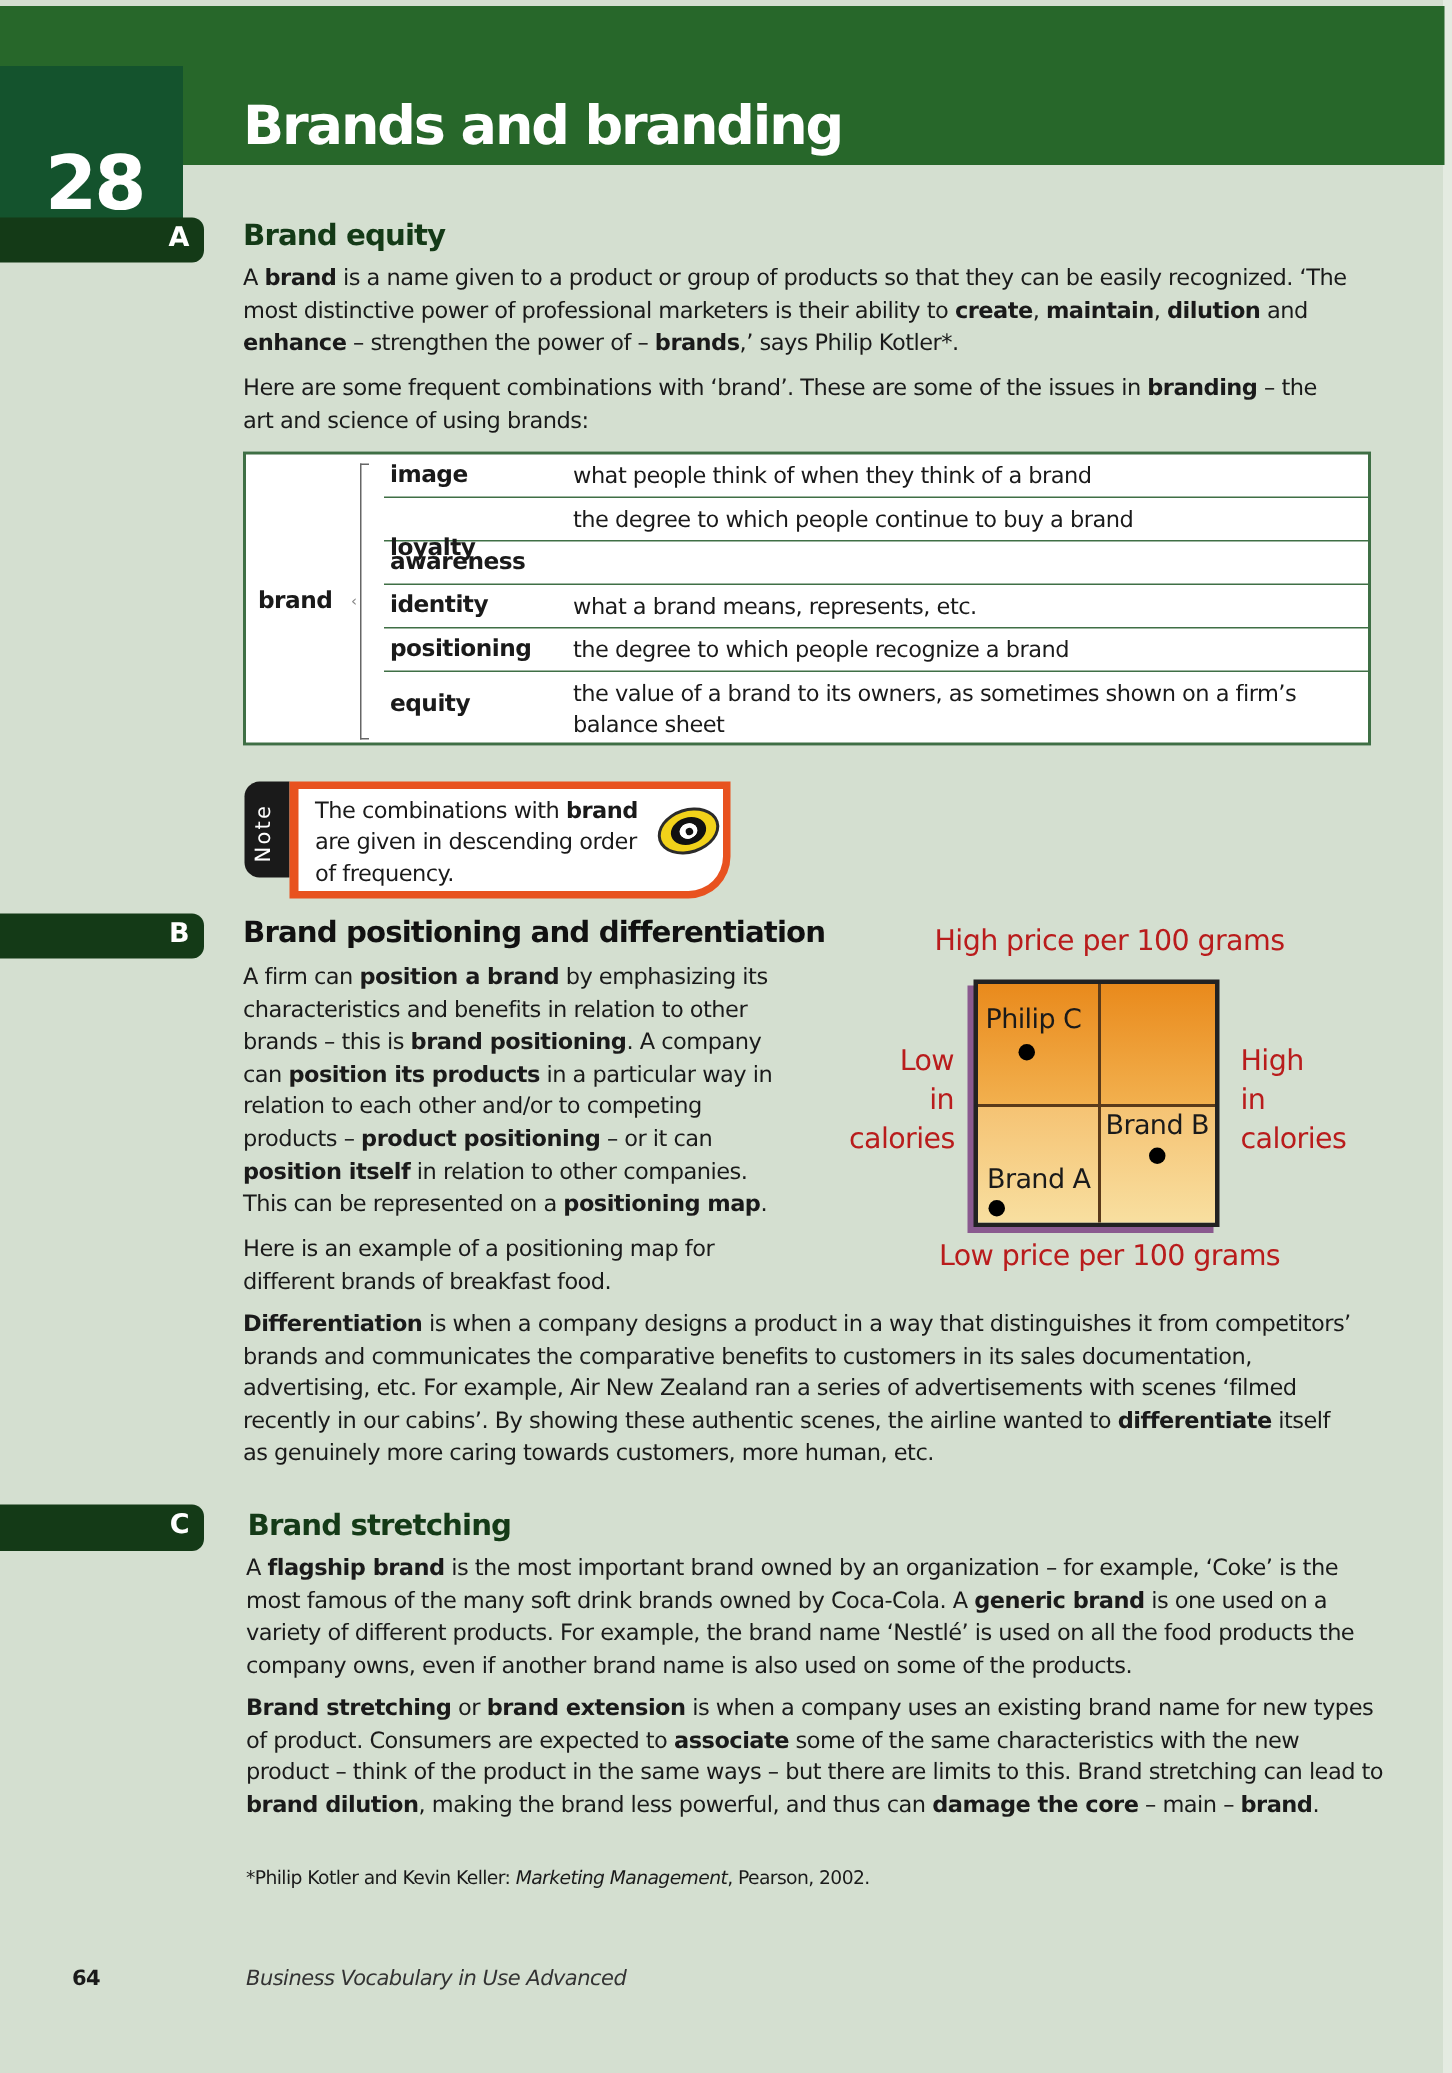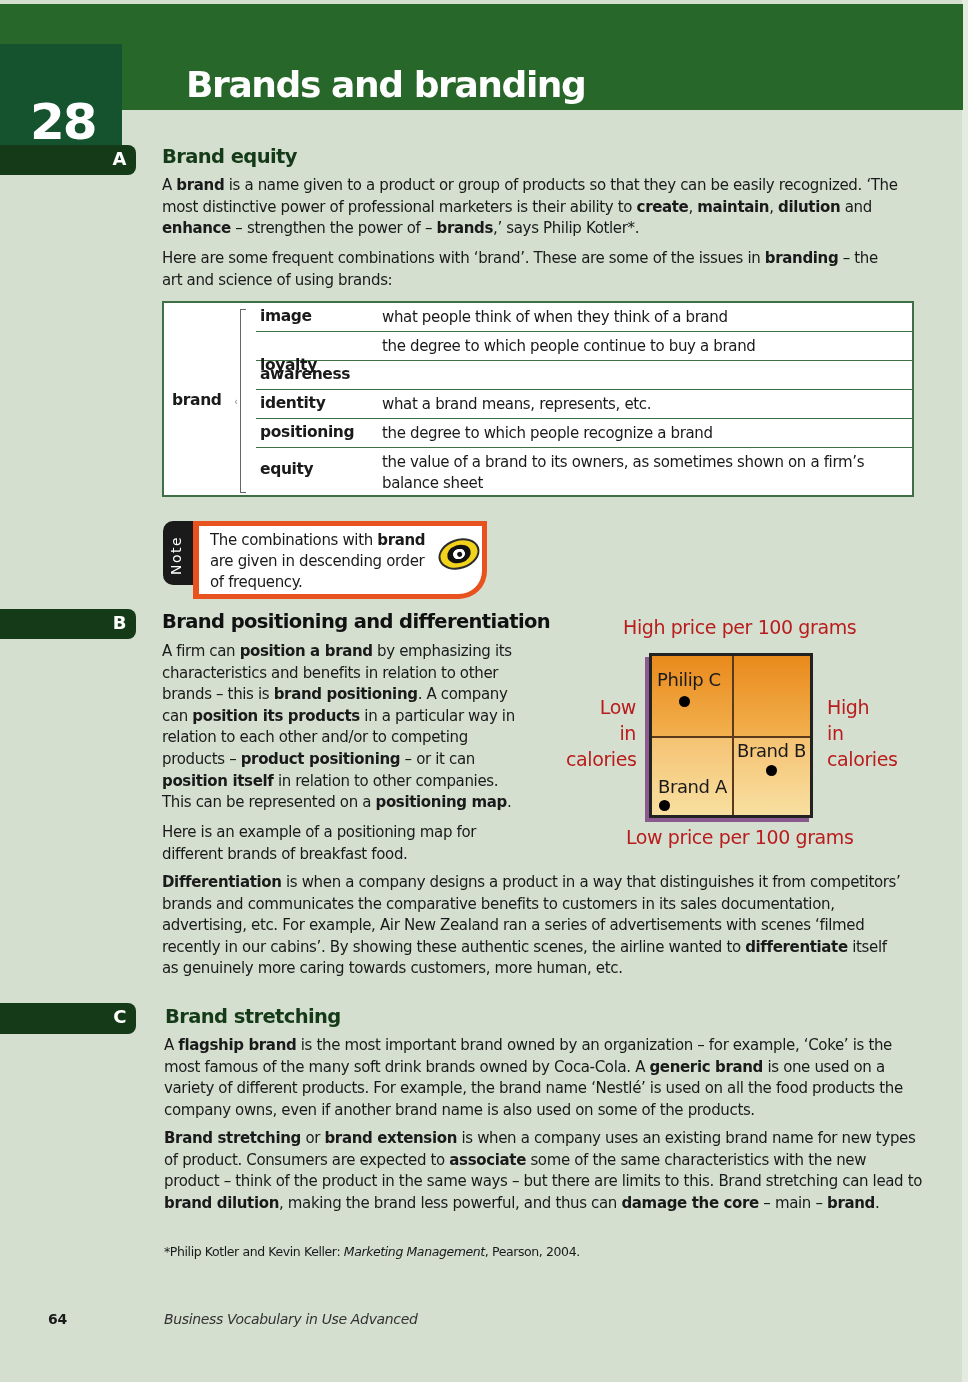--- a/index.html
+++ b/index.html
@@ -24,21 +24,21 @@
     position: absolute; left: 0; top: 4px; width: 122px; height: 106px;
     background: #14532d;
     margin-top: 40px;
   }
   .unit-num {
     position: absolute; left: 30px; top: 48px; color: #fff;
     font-size: 50px; font-weight: bold; letter-spacing: -2px; line-height: 60px;
   }
   .unit-title {
     position: absolute; left: 162px; top: 60px; color: #fff;
-    font-size: 36px; font-weight: bold; letter-spacing: -1.4px; line-height: 50px; margin-left: 24px;
+    font-size: 36px; font-weight: bold; letter-spacing: -1.4px; line-height: 50px;
   }
 
   
   .sec-tab {
     position: absolute; left: 0; width: 136px; height: 30px;
     background: #143a17; border-radius: 0 8px 8px 0;
   }
   .sec-tab span {
     position: absolute; right: 10px; top: 3px; color: #fff; font-weight: bold; font-size: 18px;
   }
@@ -212,17 +212,17 @@
 <div class="para" style="top:872px; width:745px"><b>Differentiation</b> is when a company designs a product in a way that distinguishes it from competitors’ brands and communicates the comparative benefits to customers in its sales documentation, advertising, etc. For example, Air New Zealand ran a series of advertisements with scenes ‘filmed recently in our cabins’. By showing these authentic scenes, the airline wanted to <b>differentiate</b> itself as genuinely more caring towards customers, more human, etc.</div>
 
 <div class="sec-tab" style="top:1003px; height:31px">
     <span>C</span>
   </div>
 <div class="sec-title" style="top:1005px; left:165px">Brand stretching</div>
 <div class="para" style="top:1035px; left:164px; width:750px">A <b>flagship brand</b> is the most important brand owned by an organization – for example, ‘Coke’ is the most famous of the many soft drink brands owned by Coca-Cola. A <b>generic brand</b> is one used on a variety of different products. For example, the brand name ‘Nestlé’ is used on all the food products the company owns, even if another brand name is also used on some of the products.</div>
 <div class="para" style="top:1128px; left:164px; width:760px"><b>Brand stretching</b> or <b>brand extension</b> is when a company uses an existing brand name for new types of product. Consumers are expected to <b>associate</b> some of the same characteristics with the new product – think of the product in the same ways – but there are limits to this. Brand stretching can lead to <b>brand dilution</b>, making the brand less powerful, and thus can <b>damage the core</b> – main – <b>brand</b>.</div>
 
 <div class="footnote">
-  <span>*Philip Kotler and Kevin Keller: </span><i>Marketing Management</i><span>, Pearson, 2004.</span>
+  <span>*Philip Kotler and Kevin Keller: </span><i>Marketing Management</i><span>, Pearson, 2002.</span>
 </div>
 
 <div class="page-num">64</div>
 <div class="book-title">Business Vocabulary in Use Advanced</div>
 
 </body></html>

